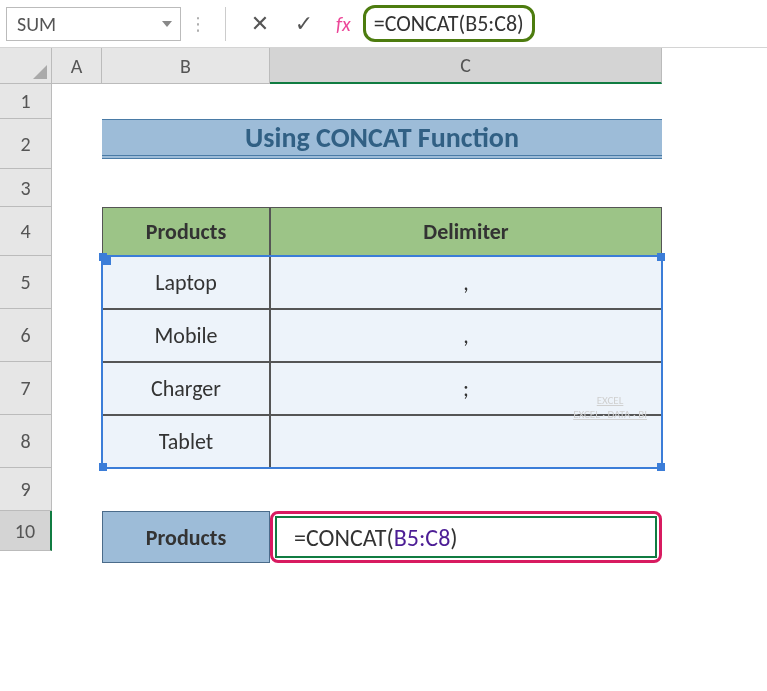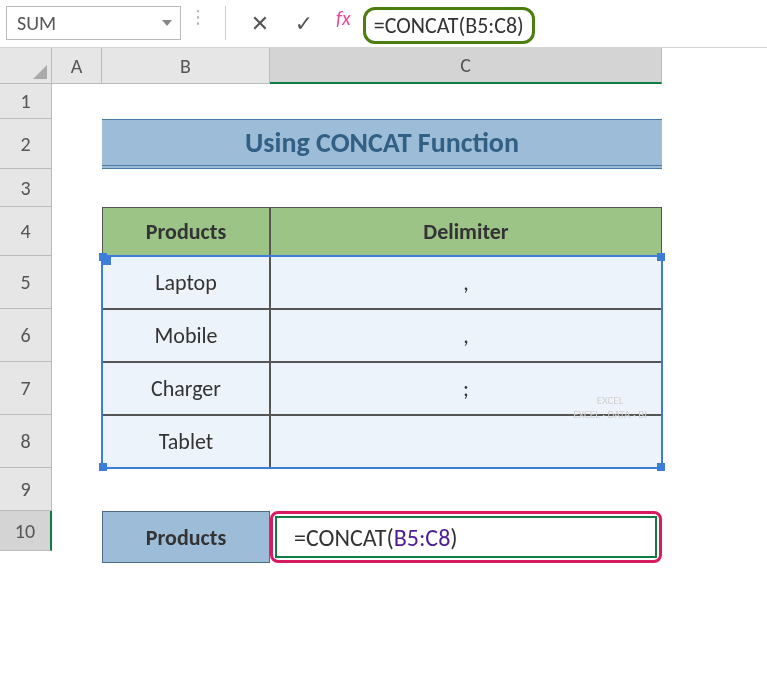--- a/index.html
+++ b/index.html
@@ -9,23 +9,24 @@
       width: 767px;
       height: 691px;
       overflow: hidden;
       position: relative;
     }
     
     
     .formula-bar {
       height: 48px;
       display: flex;
+      align-items: center;
       background: #fff;
       border-bottom: 1px solid #d4d4d4;
-      padding: 6px 6px;
+      padding: 0 6px;
       gap: 4px;
     }
     .name-box {
       width: 175px;
       height: 34px;
       border: 1px solid #bbb;
       background: #fff;
       display: flex;
       align-items: center;
       padding: 0 10px;
@@ -157,21 +158,21 @@
     .colA { width: 50px; }
     .colB { width: 168px; }
     .colC { width: 392px; }
     
     
     .title-cell {
       position: absolute;
       left: 50px;
       top: 35px;
       width: 560px;
-      height: 50px;
+      height: 40px;
       background: #9dbcd8;
       border-top: 1px solid #4a7ba6;
       border-bottom: 4px double #4a7ba6;
       display: flex;
       align-items: center;
       justify-content: center;
       font-size: 28px;
       font-weight: bold;
       color: #316084;
     }
@@ -285,20 +286,21 @@
     
     .watermark {
       position: absolute;
       right: 120px;
       top: 310px;
       font-size: 11px;
       color: #d0d0d0;
       text-align: center;
       line-height: 1.3;
       pointer-events: none;
+      text-decoration: underline;
     }
   </style>
 </head>
 <body>
 
 <div class="formula-bar">
   <div class="name-box">
     <span>SUM</span>
   </div>
   <span class="fb-dots">⋮</span>

